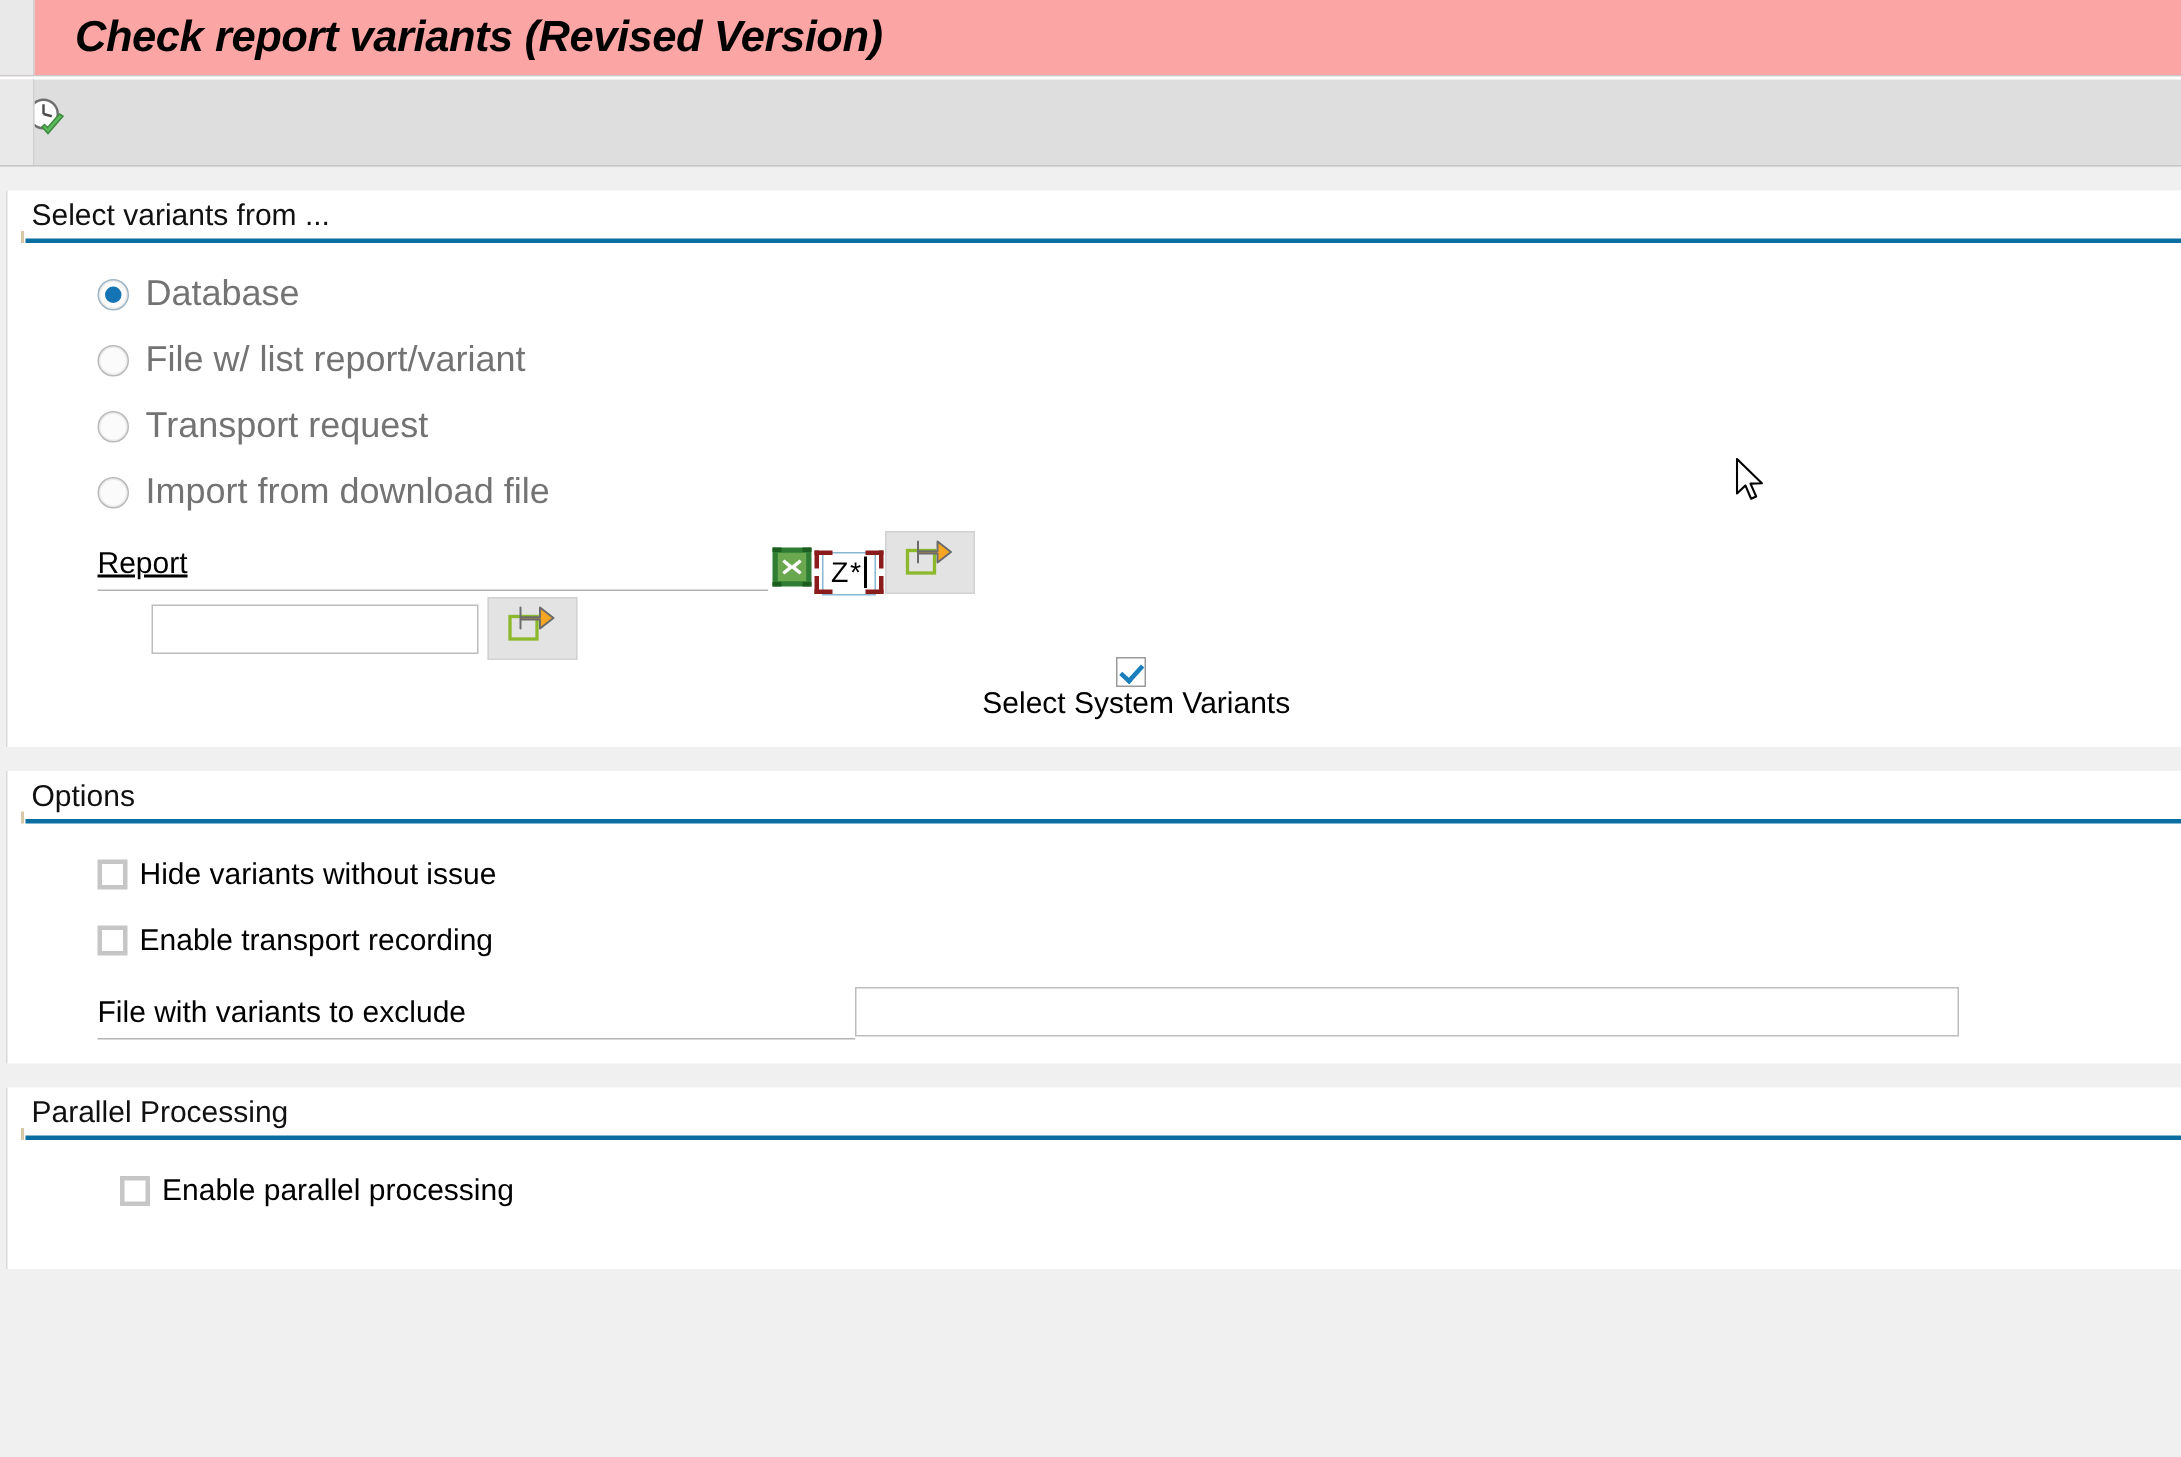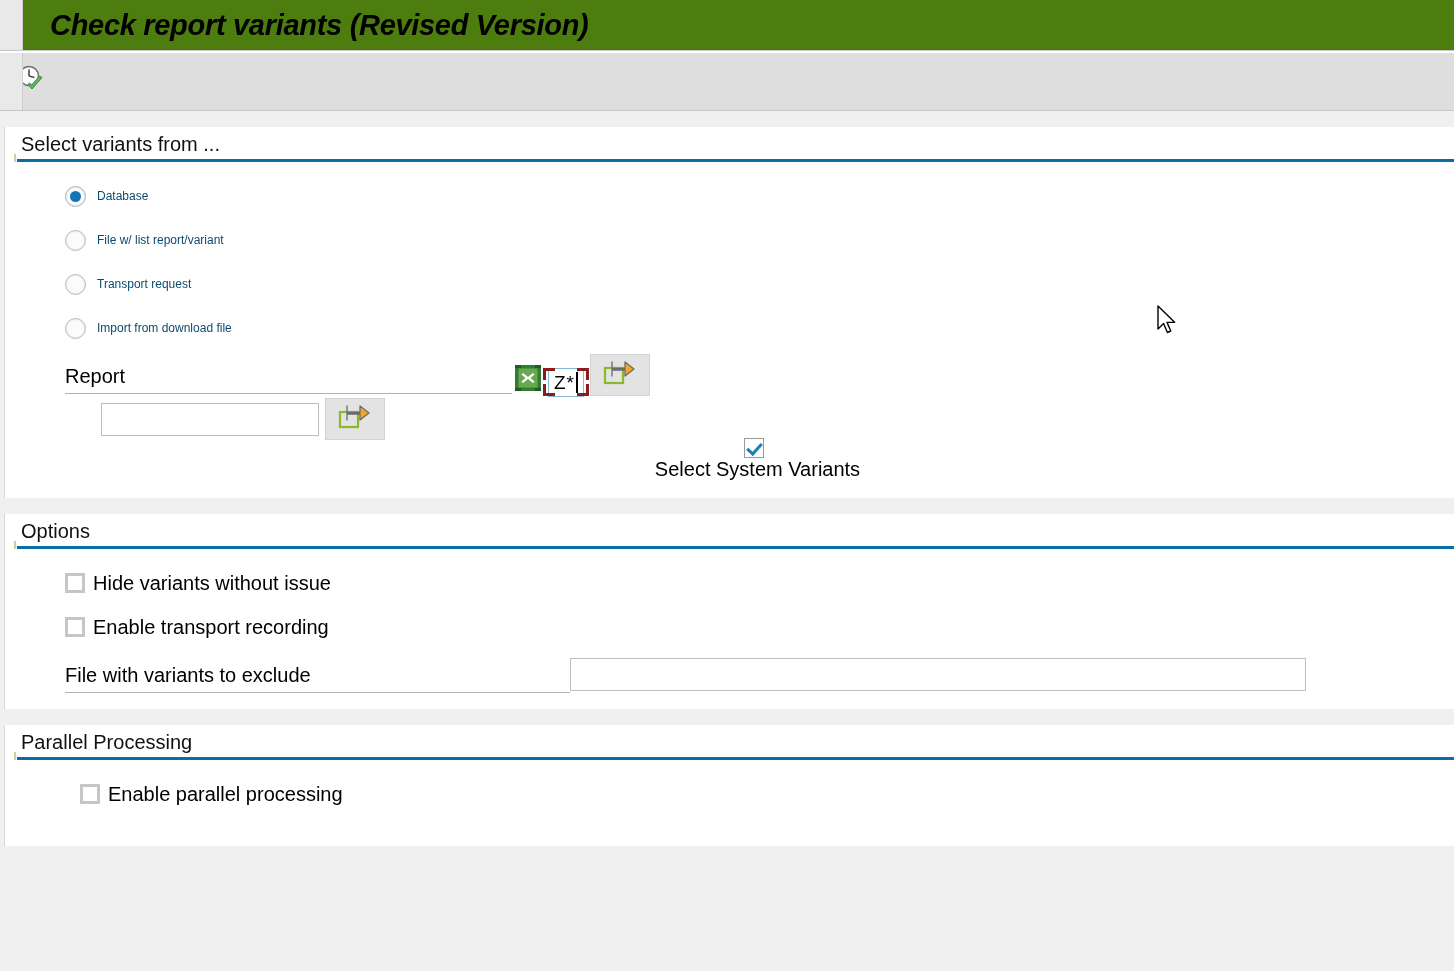--- a/index.html
+++ b/index.html
@@ -13,21 +13,21 @@
     font-family: "Liberation Sans", sans-serif;
     font-size: 19px;
     color: #000;
     overflow: hidden;
     position: relative;
   }
 
   
   .titlebar {
     height: 50px;
-    background: #4d7c0f;
+    background: #fca5a5;
     border-bottom: 1px solid #c8c8c8;
     display: flex;
     align-items: center;
     position: relative;
   }
   .titlebar::before {
     content: "";
     position: absolute;
     left: 0; top: 0; bottom: 0;
     width: 22px;
@@ -139,39 +139,39 @@
     border-color: #9fb4c4;
   }
   .radio.on::after {
     content: "";
     position: absolute;
     left: 4px; top: 4px;
     width: 11px; height: 11px;
     border-radius: 50%;
     background: #1574b3;
   }
-  .radio-label { font-size: 12px; color: #0c4a6e; }
+  .radio-label { font-size: 24px; color: #737373; }
 
   
   .field-row {
     display: flex;
     align-items: flex-end;
     height: 44px;
     padding-left: 60px;
     position: relative;
   }
   .field-label {
     font-size: 20px;
     line-height: 30px;
     border-bottom: 1px solid #b3b3b3;
     flex: none;
     box-sizing: border-box;
     padding-bottom: 2px;
   }
-  .fld-label-w { width: 447px; }
+  .fld-label-w { width: 447px; text-decoration: underline; }
   .fld-label-w2 { width: 447px; }
   .fld-label-w3 { width: 447px; }
 
   .mx-icon {
     width: 28px; height: 28px;
     flex: none;
     margin: 0 6px 2px 2px;
     cursor: pointer;
   }
   .mx-spacer { width: 36px; flex: none; }

